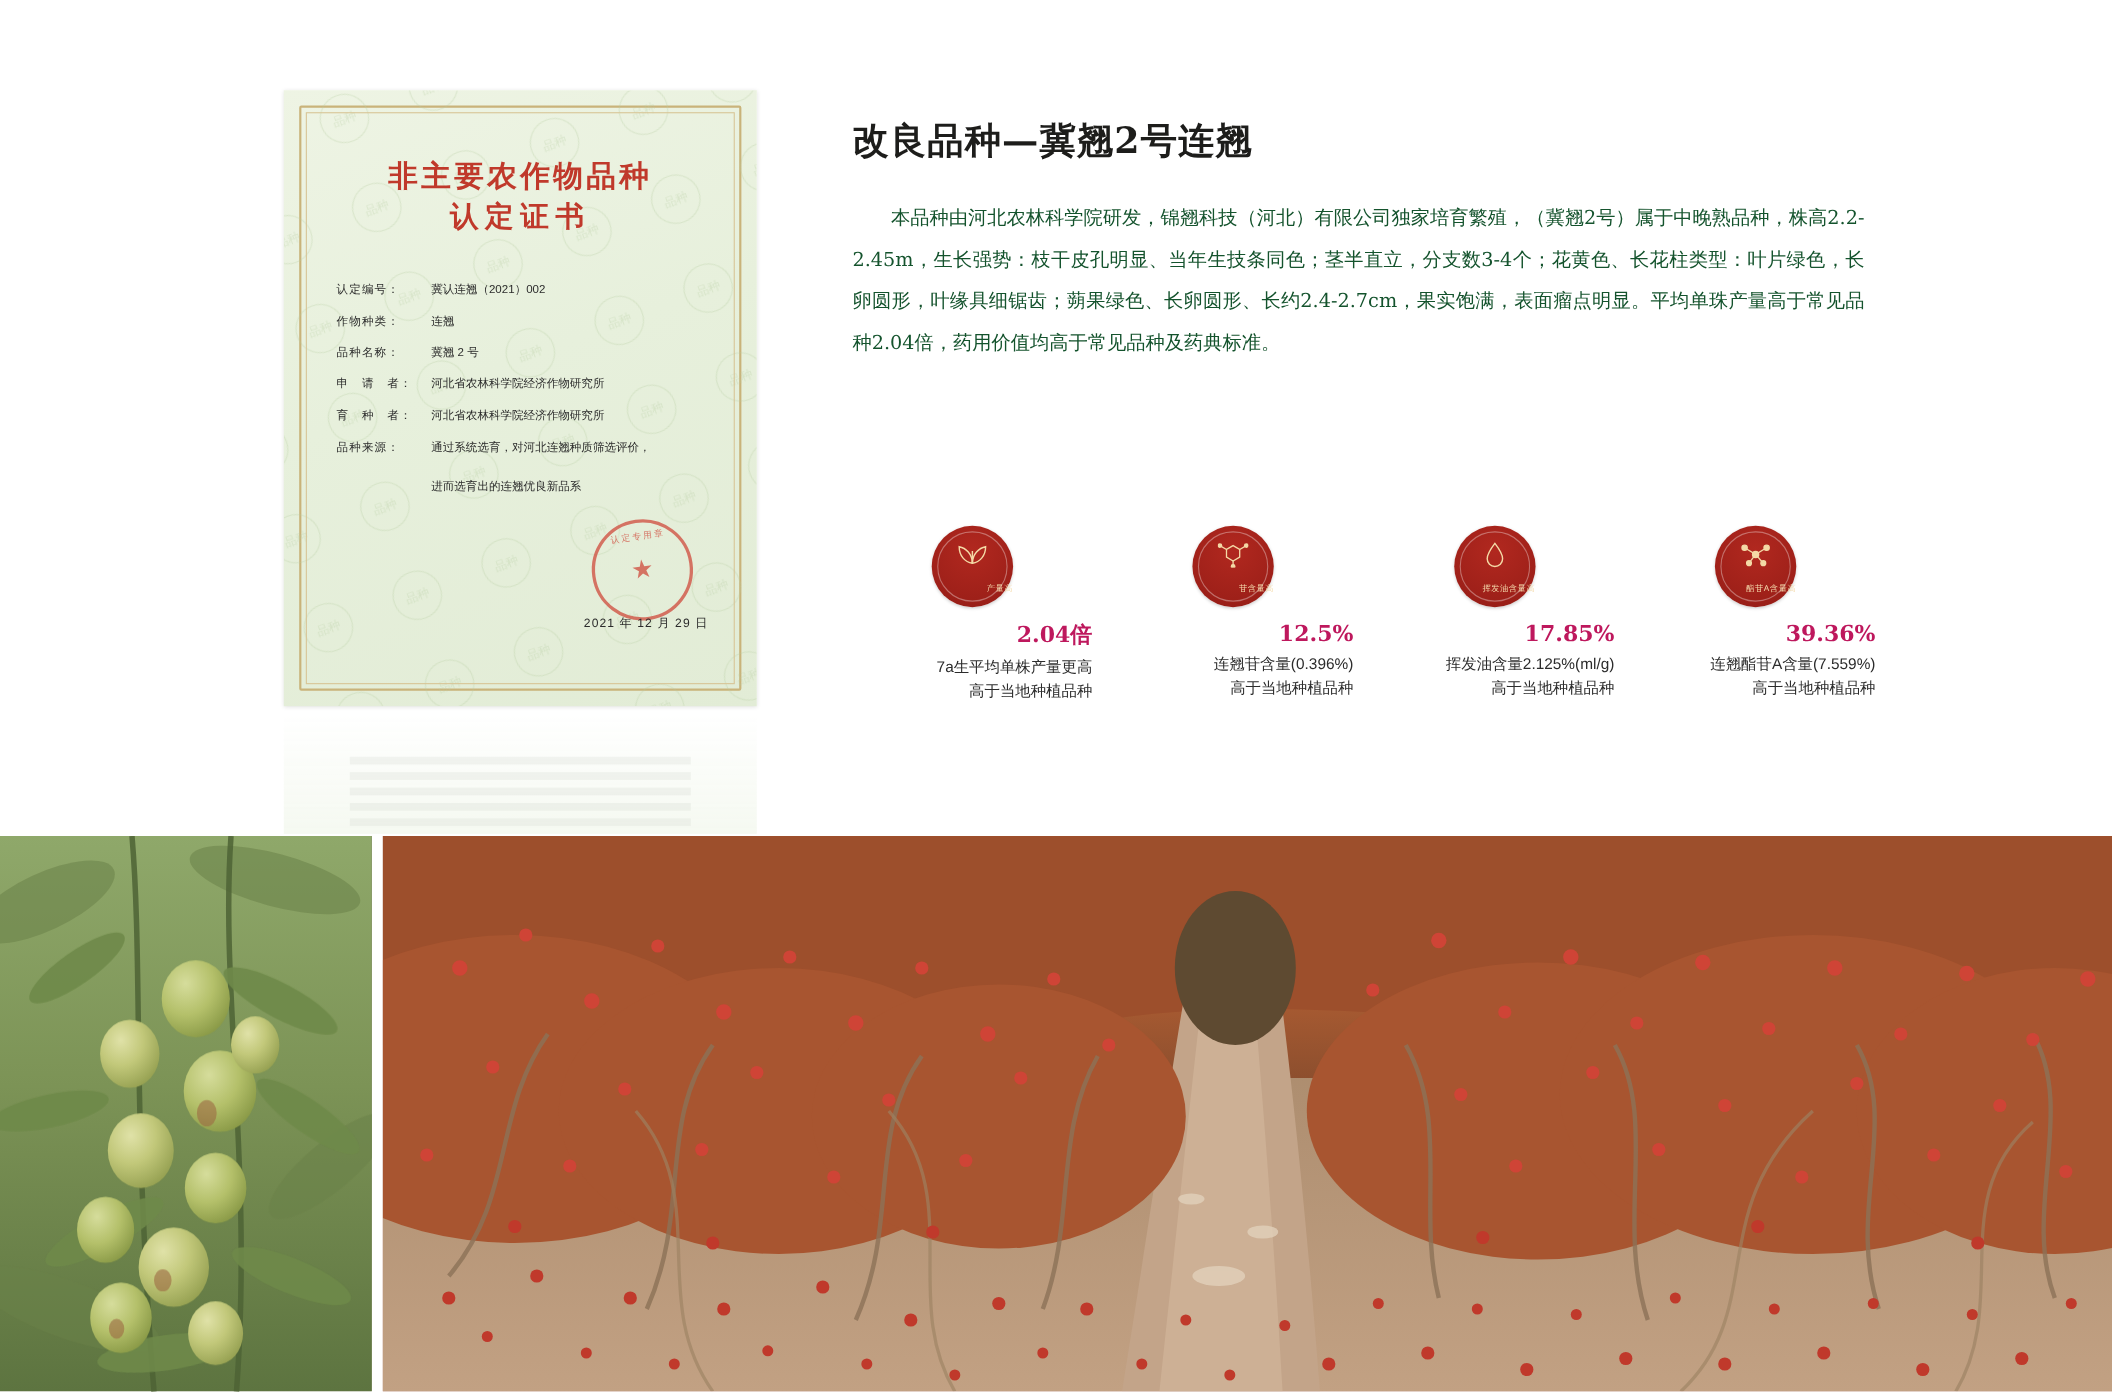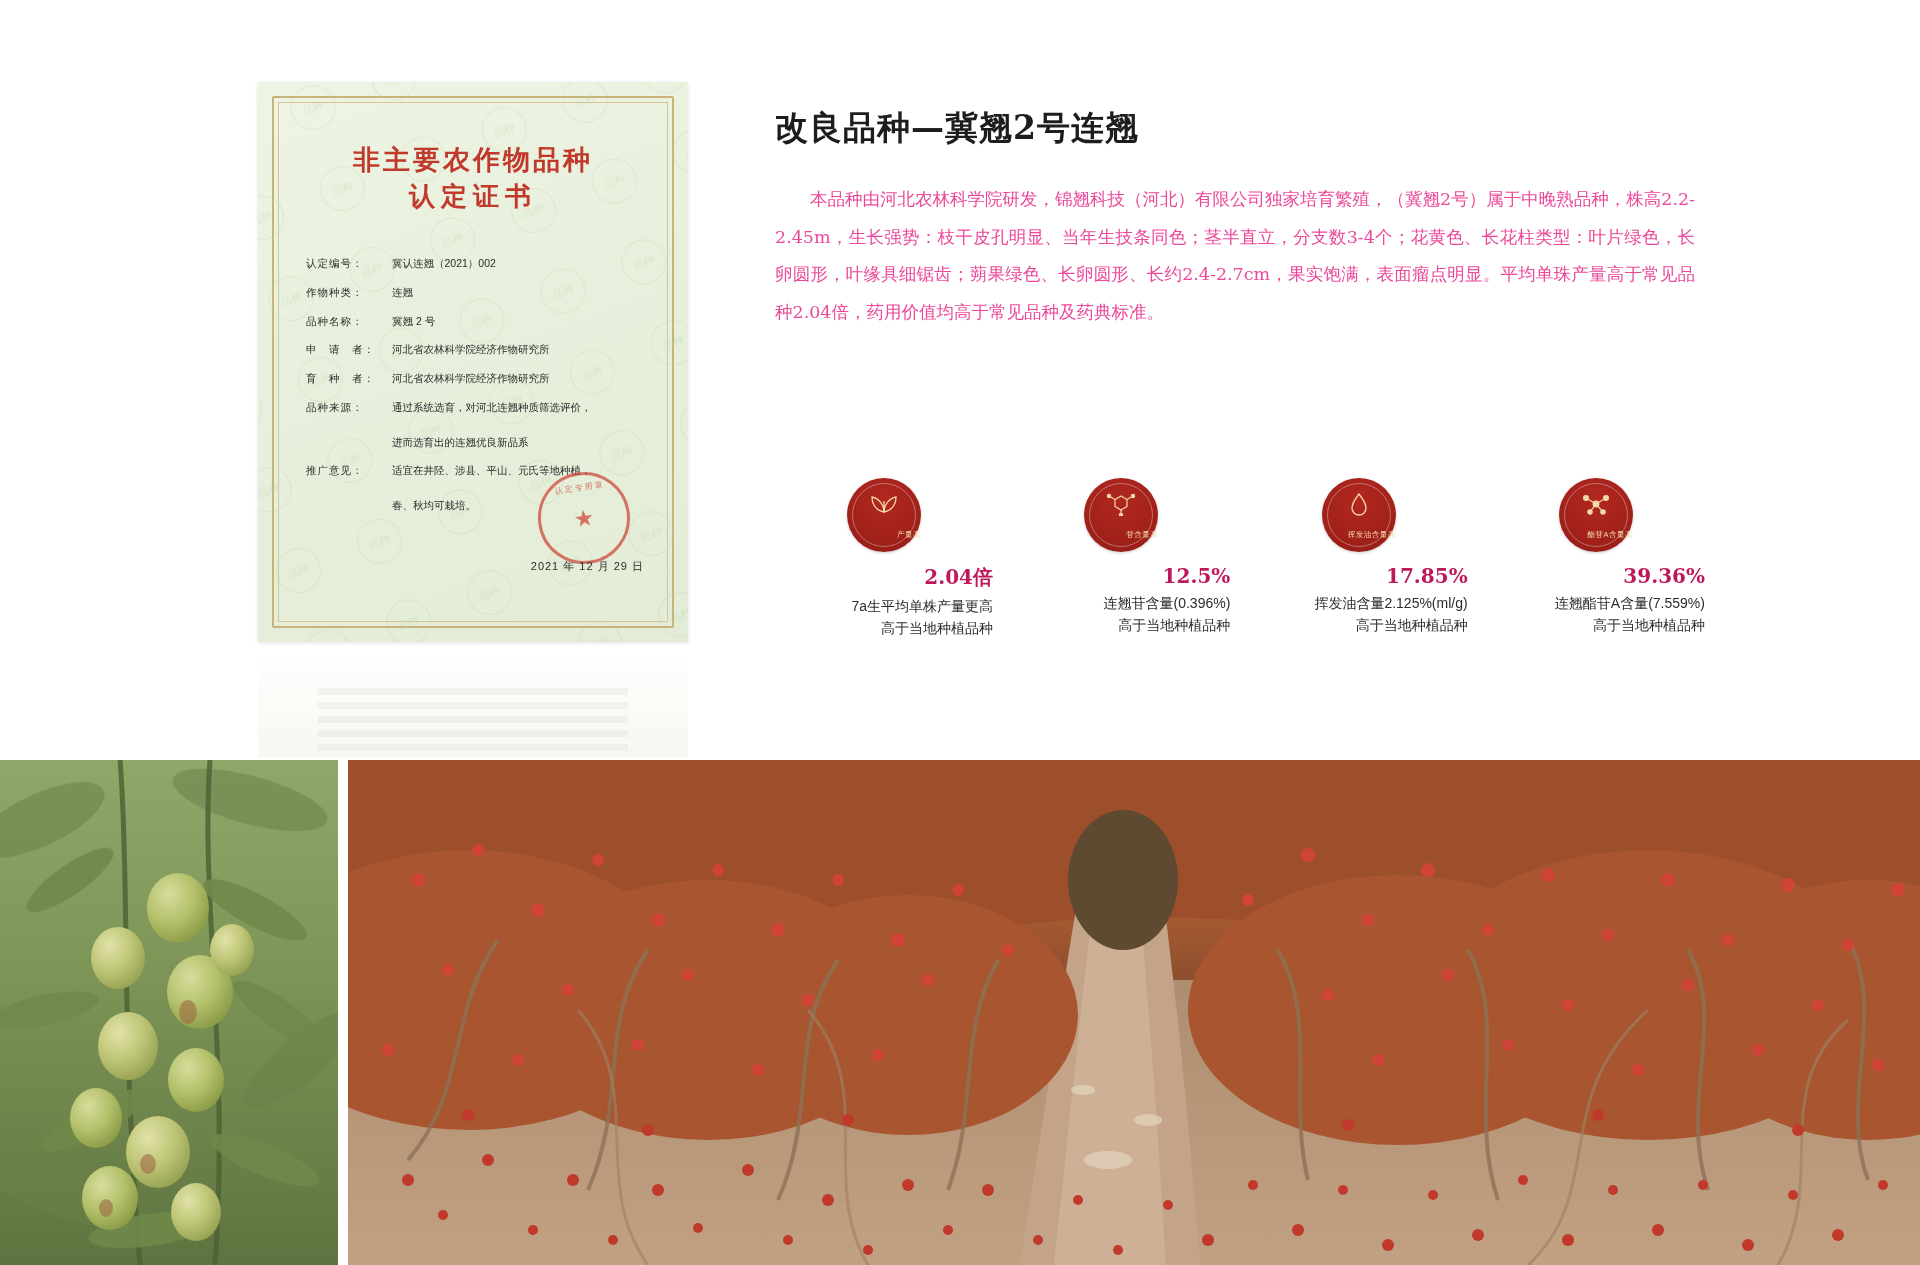--- a/index.html
+++ b/index.html
@@ -174,21 +174,21 @@
     font-family: "DejaVu Serif", serif;
     font-weight: bold;
     font-size: 33px;
     color: #1d1d1b;
     letter-spacing: 1px;
   }
   .article-body {
     margin-top: 30px;
     font-size: 17.5px;
     line-height: 2.15;
-    color: #ec4899;
+    color: #14532d;
     text-align: justify;
     text-indent: 2em;
     font-family: "DejaVu Serif", serif;
   }
 
   
   .stats {
     position: absolute;
     left: 775px;
     top: 478px;
@@ -323,27 +323,20 @@
           </div>
           <div class="cert-row">
             <span class="cert-label">育　种　者：</span>
             <span class="cert-value">河北省农林科学院经济作物研究所</span>
           </div>
           <div class="cert-row">
             <span class="cert-label">品种来源：</span>
             <span class="cert-value">
               <span>通过系统选育，对河北连翘种质筛选评价，</span>
               <span class="line2">进而选育出的连翘优良新品系</span>
-            </span>
-          </div>
-          <div class="cert-row">
-            <span class="cert-label">推广意见：</span>
-            <span class="cert-value">
-              <span>适宜在井陉、涉县、平山、元氏等地种植，</span>
-              <span class="line2">春、秋均可栽培。</span>
             </span>
           </div>
         </div>
       </div>
 
       <div class="cert-seal">
         <span class="seal-text">认定专用章</span>
         <span class="star">★</span>
       </div>
 

